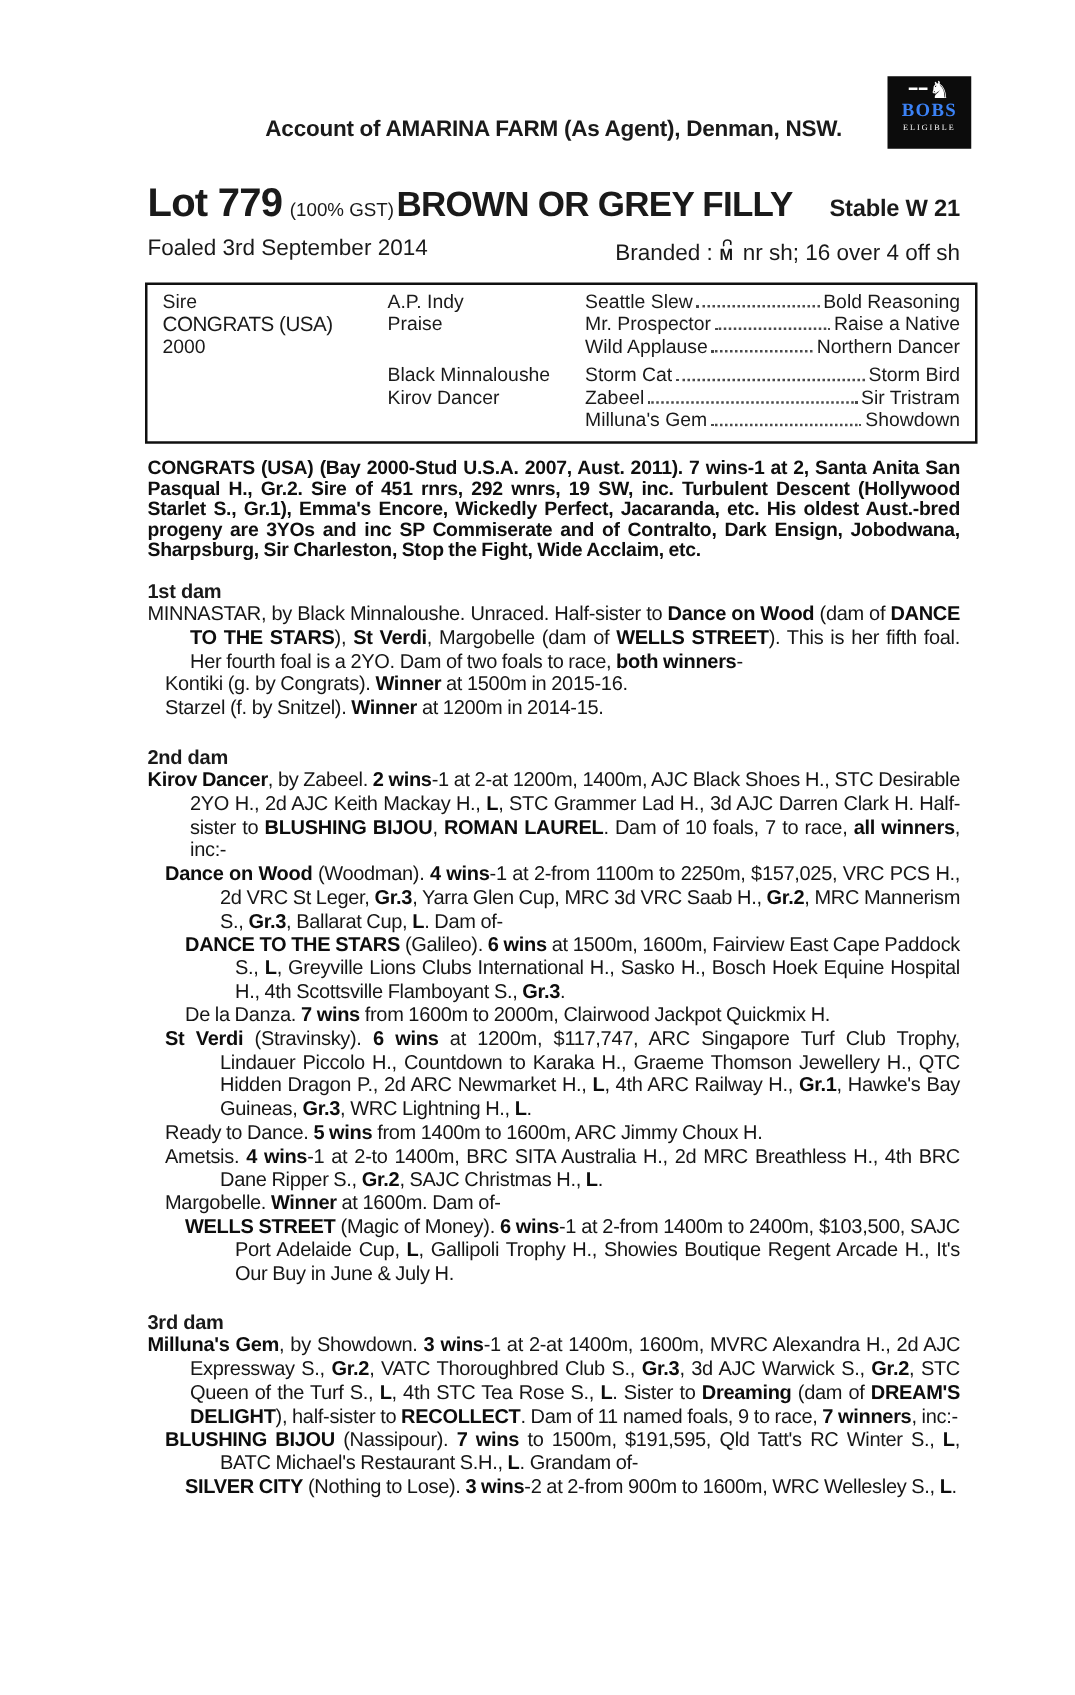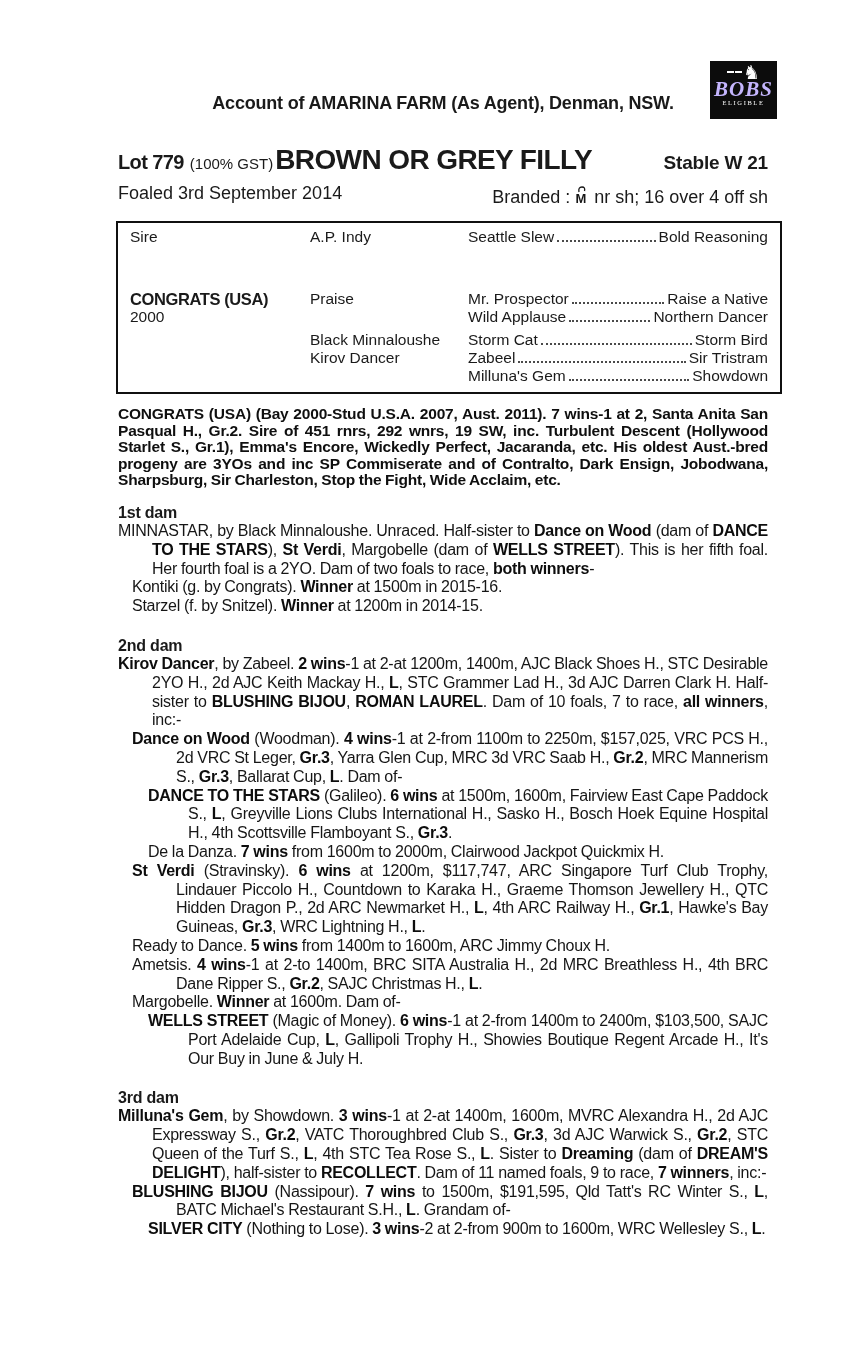--- a/index.html
+++ b/index.html
@@ -9,47 +9,47 @@
   }
   .content{position:absolute;left:107px;top:60px;width:666px;}
 
   
   .bobs-logo{
     position:absolute;left:603px;top:1px;width:67px;height:58px;background:#0c0c0c;
     text-align:center;box-sizing:border-box;padding-top:4px;
   }
   .bobs-horse{color:#fff;font-size:19px;line-height:16px;height:17px;}
   .bobs-horse .dash{display:inline-block;width:7px;height:2px;background:#fff;vertical-align:6px;margin-right:1px;}
-  .bobs-title{color:#c4b5fd;font-family:"Liberation Serif","DejaVu Serif",serif;font-weight:bold;
-    font-size:21px;line-height:15px;letter-spacing:1px;font-style:italic;}
+  .bobs-title{color:#3b82f6;font-family:"Liberation Serif","DejaVu Serif",serif;font-weight:bold;
+    font-size:15px;line-height:15px;letter-spacing:1px;}
   .bobs-sub{color:#fff;font-family:"Liberation Serif","DejaVu Serif",serif;
     font-size:6.5px;letter-spacing:1.6px;margin-top:2px;}
 
   .textcol{margin-left:11px;width:650px;}
 
   .account{margin-top:33px;text-align:center;font-weight:bold;font-size:18px;letter-spacing:-0.2px;line-height:20px;}
 
   .lot-line{display:flex;align-items:baseline;margin-top:2px;line-height:31px;white-space:nowrap;}
-  .lot-num{font-size:20px;font-weight:bold;letter-spacing:-0.6px;margin-top:32px;}
+  .lot-num{font-size:32px;font-weight:bold;letter-spacing:-0.6px;margin-top:32px;}
   .lot-gst{font-size:15px;margin-left:6px;margin-right:2px;}
   .horse-name{font-size:28px;font-weight:bold;letter-spacing:-0.6px;}
   .stable{margin-left:auto;font-size:19px;font-weight:bold;letter-spacing:-0.2px;}
 
   .foaled-line{display:flex;justify-content:space-between;margin-top:4px;font-size:18px;line-height:21px;}
   .branded{display:flex;align-items:baseline;}
   .brand-mark{position:relative;top:3px;margin:0 4px;}
 
   
   .ped-box{margin-left:-2px;margin-top:13px;border:2.5px solid #101010;padding:5px 12px 7px 12px;box-sizing:border-box;width:666px;}
   .ped-block{display:grid;grid-template-columns:180px 158px 1fr;}
   .ped-block + .ped-block{margin-top:5px;}
   .ped-col1{grid-row:1/5;grid-column:1;}
   .ped-col1 div{height:18px;line-height:18px;}
   .ped-role,.ped-year{font-size:15.5px;}
-  .ped-name{font-weight:bold;font-size:16.5px;letter-spacing:-0.4px;margin-top:44px;}
+  .ped-name{font-weight:normal;font-size:16.5px;letter-spacing:-0.4px;}
   .ped-g2{grid-column:2;font-size:15.5px;line-height:18px;height:18px;}
   .ped-g3{grid-column:3;display:flex;align-items:baseline;font-size:15.5px;line-height:18px;height:18px;}
   .ped-g3 .dots{flex:1;border-bottom:2px dotted #4a4a4a;margin:0 3px 3px 3px;min-width:12px;}
 
   
   .blurb{margin-top:12px;font-weight:bold;font-size:15.5px;line-height:16.6px;
     text-align:justify;letter-spacing:-0.2px;word-spacing:-0.4px;color:#0f0f0f;}
 
   
   #sections{margin-top:14px;}

